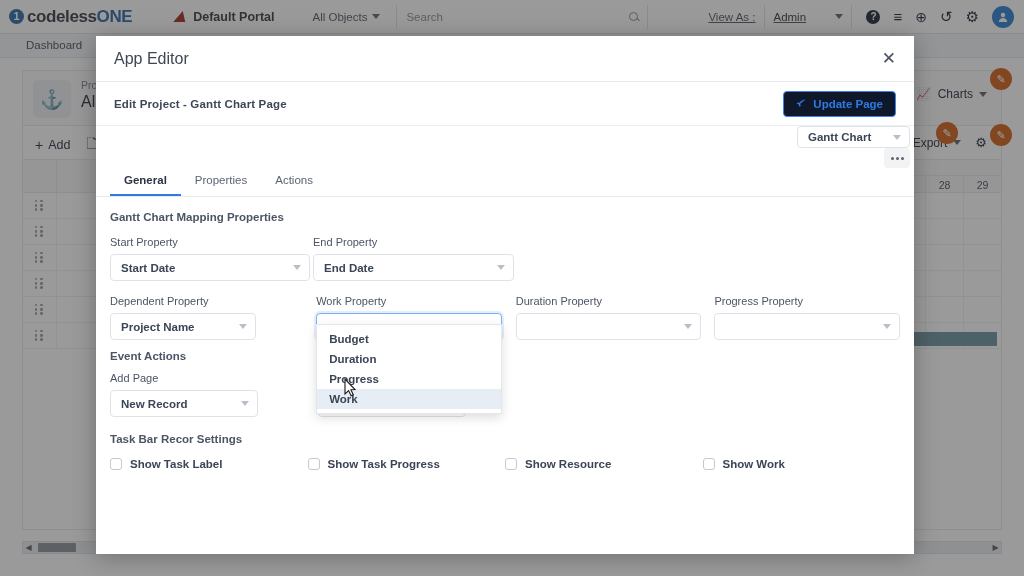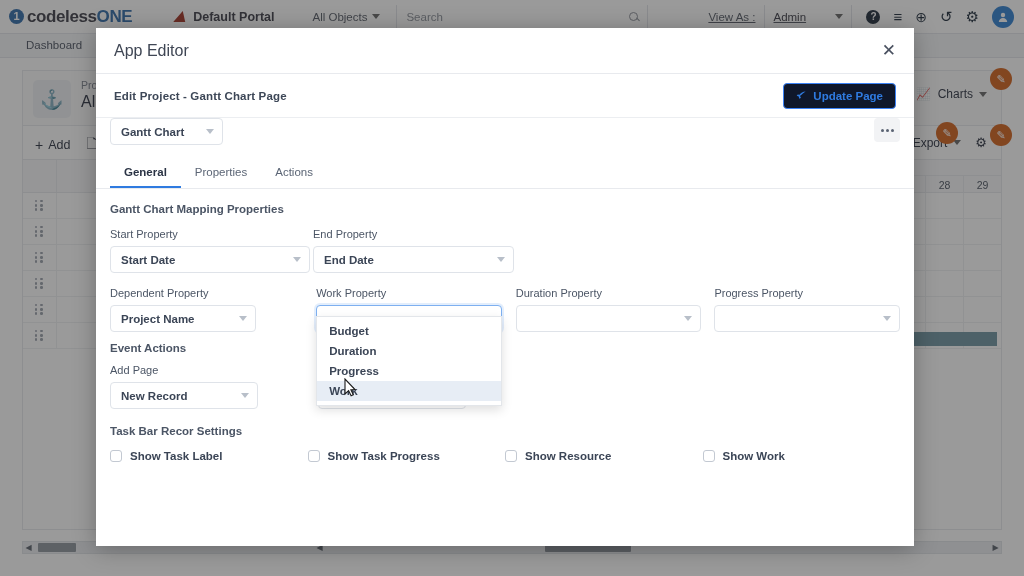--- a/index.html
+++ b/index.html
@@ -98,34 +98,34 @@
        display:flex; align-items:center; }
   .hs-arrow { width:11px; text-align:center; font-size:8px; color:#5a606b; }
   .hs-track { flex:1; position:relative; height:9px; }
   .hs-thumb { position:absolute; top:0; height:9px; background:#b6bcc4; border-radius:1px; }
 
   .pencil { position:absolute; width:22px;height:22px;border-radius:50%; background:#d2601a; color:#fff;
       display:flex;align-items:center;justify-content:center; font-size:11px; z-index:40; }
 
   
   #modal {
-    position:absolute; left:96px; top:28px; width:818px; height:518px;
+    position:absolute; left:96px; top:36px; width:818px; height:518px;
     background:#ffffff; z-index:60;
     box-shadow: 0 3px 22px rgba(0,0,0,0.28);
   }
   .m-head { height:46px; border-bottom:1px solid #e8eaee; display:flex; align-items:center; padding:0 18px; }
   .m-title { font-size:16px; color:#3f4654; }
   .m-close { margin-left:auto; font-size:17px; color:#4a5160; line-height:1; cursor:pointer; }
 
   .m-bread-row { height:44px; display:flex; align-items:center; padding:0 18px; border-bottom:1px solid #eceef1; }
   .m-bread { font-size:11.5px; font-weight:bold; color:#3d4757; letter-spacing:0.15px; }
   .update-btn { margin-left:auto; height:26px; padding:0 12px; border:1px solid #3b82f6; border-radius:4px;
      color:#2f7be0; font-size:11.5px; font-weight:bold; display:flex; align-items:center; gap:6px; background:#0f172a; cursor:pointer;}
 
-  .m-sel-row { height:42px; display:flex; align-items:flex-start; padding:0 14px; }
+  .m-sel-row { height:42px; display:flex; align-items:flex-end; padding:0 4px;flex-direction:column; }
   .sel {
     height:27px; border:1px solid #dfe3e9; border-radius:4px; background:#fff;
     display:flex; align-items:center; justify-content:space-between;
     padding:0 8px 0 10px; font-size:11.5px; color:#3b4556; font-weight:bold;
   }
   .sel .cv { width:0;height:0;border-left:4px solid transparent;border-right:4px solid transparent;border-top:5px solid #b8bfc9; }
   .sel.empty { font-weight:normal; }
   .sel.focused { border:1px solid #7eb0f0; box-shadow:0 0 0 2px rgba(126,176,240,0.22); }
   .dots-btn { margin-left:auto; width:26px;height:24px; border-radius:4px; background:#f2f3f5;
      display:flex;align-items:center;justify-content:center; gap:2px; cursor:pointer; }

